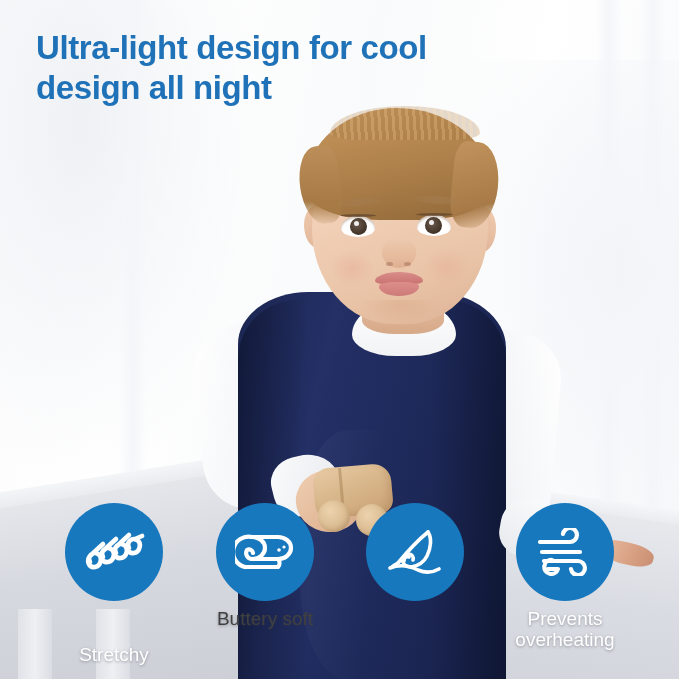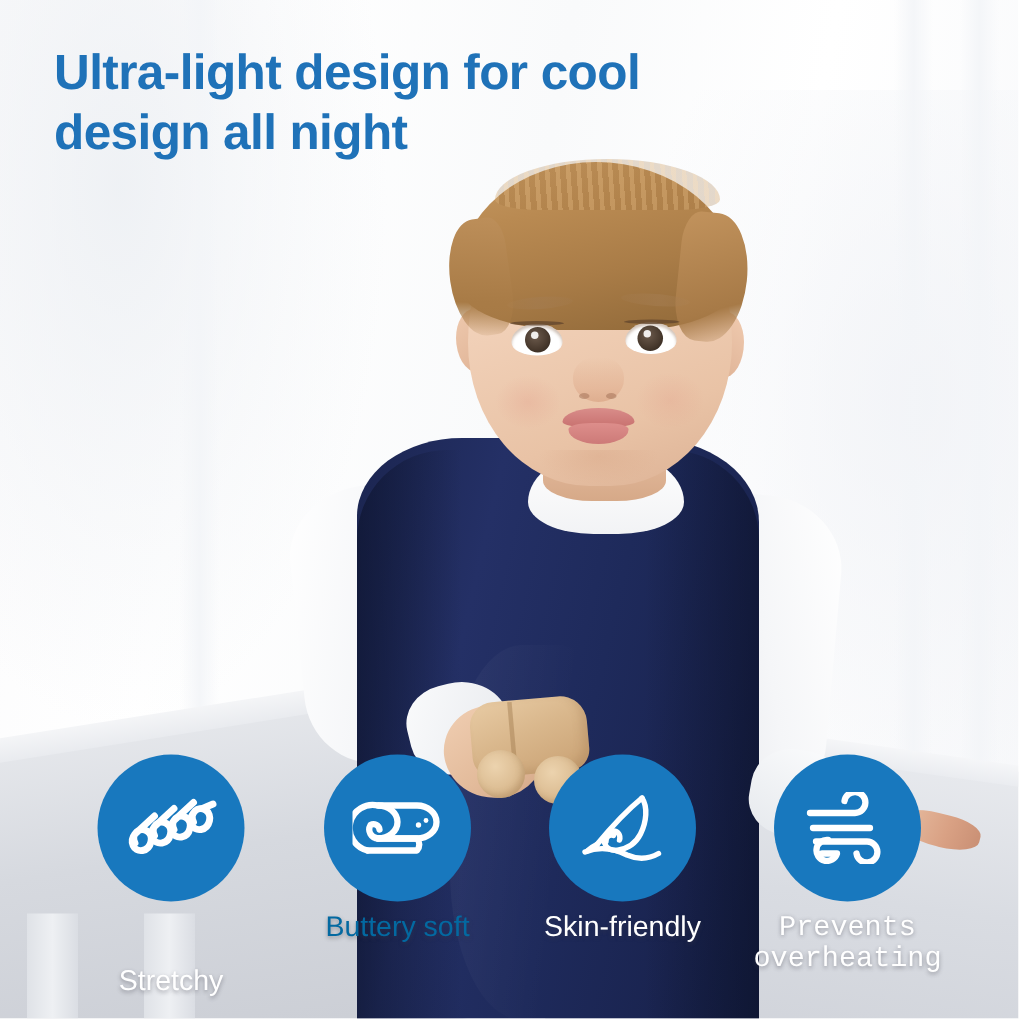--- a/index.html
+++ b/index.html
@@ -447,21 +447,21 @@
     margin-top: 7px;
     font-size: 19px;
     line-height: 1.12;
     color: #ffffff;
     text-shadow: 0 1px 3px rgba(60,60,70,0.45);
     white-space: pre-line;
   }
   .f1 { left: 39px; top: 3px; }
   .f2 { left: 190px; top: 3px; }
   .f3 { left: 340px; top: 3px; }
-  .f4 { left: 490px; top: 3px; font-family: Liberation Mono, monospace; }
+  .f4 { left: 490px; top: 3px; }
 </style>
 </head>
 <body>
 
 <div class="stage">
 
   <div class="backdrop"></div>
   <div class="backdrop-soft-l"></div>
   <div class="backdrop-soft-r"></div>
   <div class="backdrop-streak" style="left:120px"></div>
@@ -547,35 +547,34 @@
     <div class="feature f2">
       <div class="feature-circle" style="background: rgb(24, 120, 190);">
         <svg width="60" height="48" viewBox="0 0 60 48" fill="none" stroke="#ffffff" stroke-width="4.2" stroke-linecap="round" stroke-linejoin="round">
           <path d="M17 9 h26 a13 11 0 0 1 0 22 h-26"></path>
           <path d="M17 31 h26 a6 6 0 0 1 0 8 h-33"></path>
           <path d="M10 39 a15 15 0 0 1 7 -30 a13 11 0 0 1 0 22 a6 6 0 0 1 -5 -9 a4 4 0 0 1 6 3"></path>
           <circle cx="44" cy="22" r="1.8" fill="#ffffff" stroke="none"></circle>
           <circle cx="49" cy="19" r="1.6" fill="#ffffff" stroke="none"></circle>
         </svg>
       </div>
-      <div class="feature-label" style="color: #0369a1;">Buttery soft</div>
+      <div class="feature-label" style="color: #404040;">Buttery soft</div>
     </div>
 
     <div class="feature f3">
       <div class="feature-circle" style="background: rgb(24, 120, 190);">
         <svg width="62" height="52" viewBox="0 0 62 52" fill="none" stroke="#ffffff" stroke-width="3.6" stroke-linecap="round" stroke-linejoin="round">
           <path d="M44 6 C33 15 23 26 14 37"></path>
           <path d="M44 6 C48 12 47 22 43 30 C40 36 34 40 27 41"></path>
           <path d="M27 41 C23 41 20 39 19 36 C18 32 21 28 25 28 C28 28 30 31 29 34"></path>
           <path d="M25 31 C22 30 20 32 20 35"></path>
           <path d="M14 37 C12 38 10 39 8 41"></path>
           <path d="M6 42 C16 38 26 40 34 44 C41 47 48 47 55 43"></path>
         </svg>
       </div>
-      <div class="feature-label" style="color: rgb(255, 255, 255);">Skin-friendly</div>
     </div>
 
     <div class="feature f4">
       <div class="feature-circle" style="background: rgb(24, 120, 190);">
         <svg width="62" height="48" viewBox="0 0 62 48" fill="none" stroke="#ffffff" stroke-width="4.2" stroke-linecap="round" stroke-linejoin="round">
           <path d="M6 14 h30 a7 7 0 1 0 -7 -8"></path>
           <path d="M8 24 h38"></path>
           <path d="M10 33 h34 a7 7 0 1 1 -7 8"></path>
           <path d="M14 41 h10 a7 7 0 1 1 -6 -9"></path>
         </svg>

